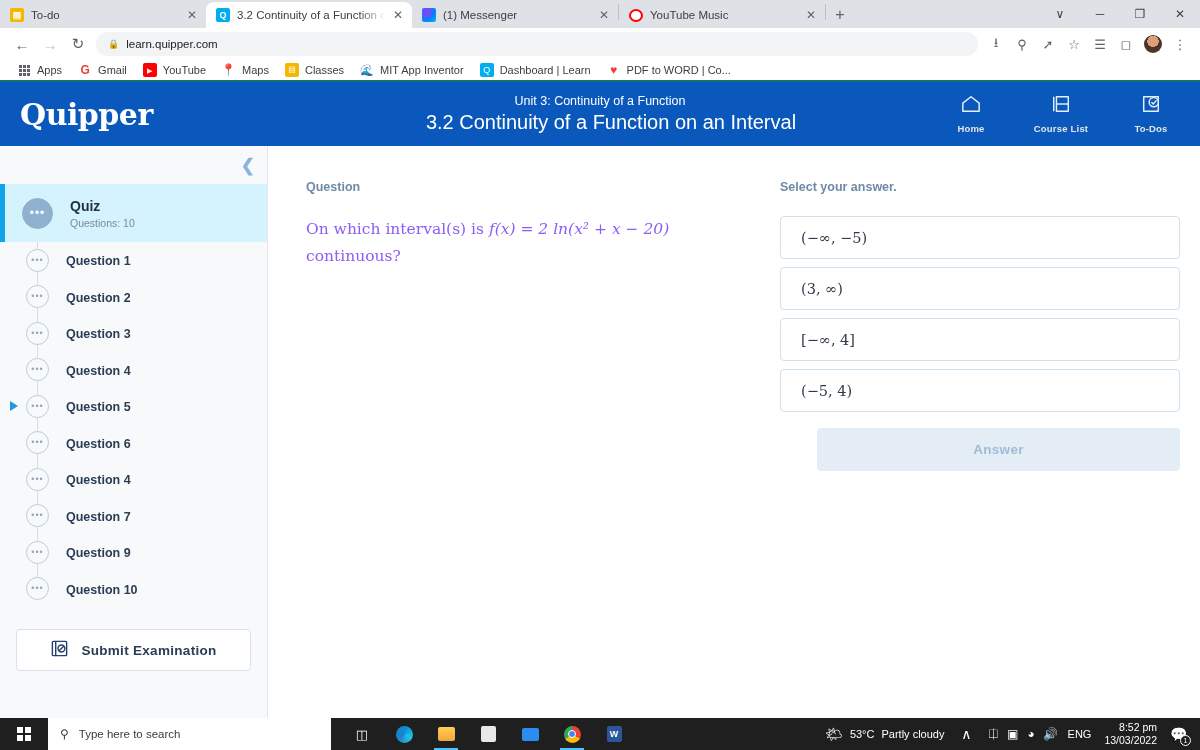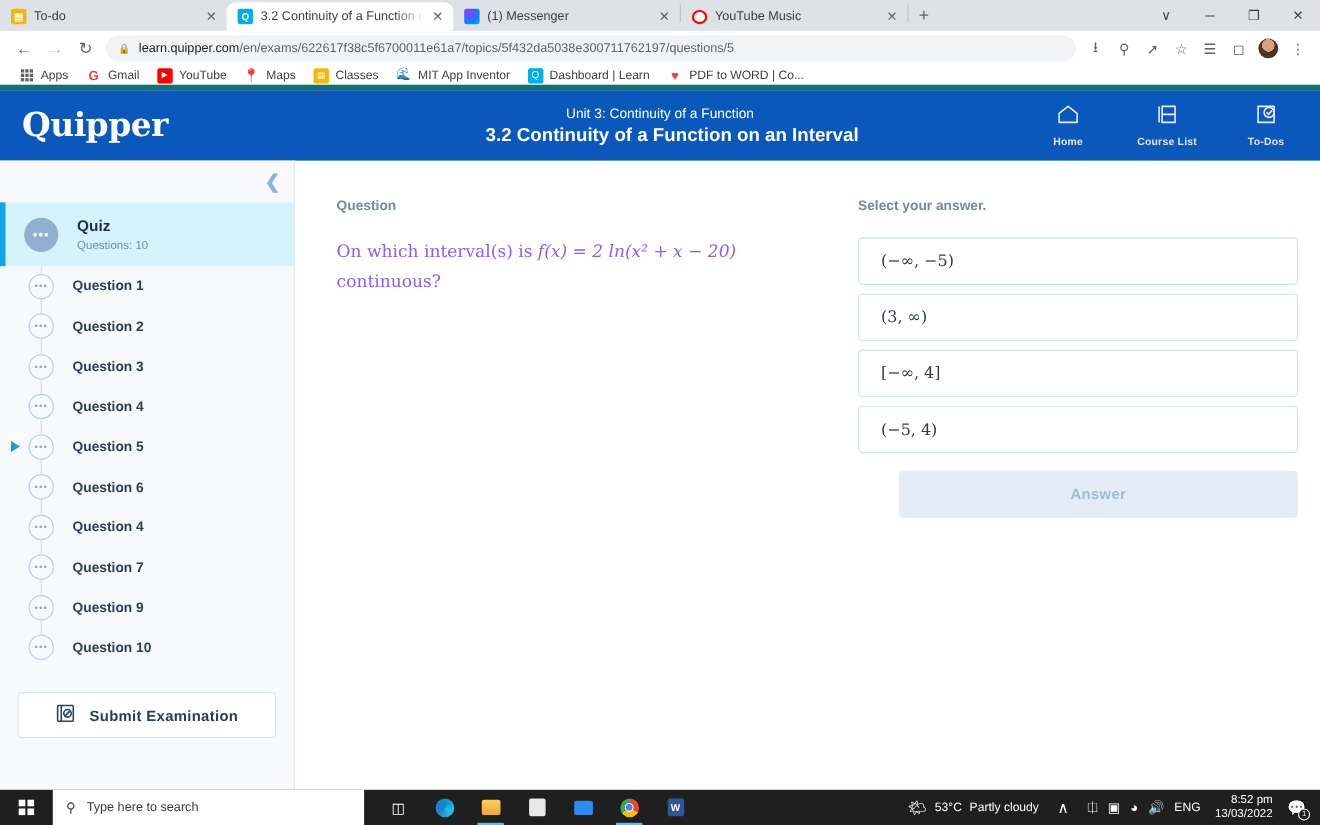--- a/index.html
+++ b/index.html
@@ -62,35 +62,35 @@
   .omnibox .host { color:#202124; }
   .tool-icons { display:flex; align-items:center; gap:2px; }
   .tool-ic { width:24px; height:24px; display:flex; align-items:center; justify-content:center; color:#5f6368; font-size:13px; }
   .avatar-ic {
     width:18px; height:18px; border-radius:50%;
     background: radial-gradient(circle at 50% 35%, #d9a07a 0 38%, #4a3528 39% 100%);
     margin:0 4px;
   }
 
   
-  .bookmarks { height:22px; background:#fff; display:flex; align-items:center; padding:0 10px; gap:2px; border-bottom:5px solid #0f766e; }
+  .bookmarks { height:22px; background:#fff; display:flex; align-items:center; padding:0 10px; gap:2px; border-bottom:2px solid #0f766e; }
   .bm { display:flex; align-items:center; font-size:11px; color:#3c4043; padding:2px 7px; white-space:nowrap; }
   .bm .bmic { width:14px; height:14px; margin-right:6px; display:flex; align-items:center; justify-content:center; font-size:10px; border-radius:2px; line-height:1;}
   .grid-ic { display:grid; grid-template-columns:repeat(3,3px); grid-template-rows:repeat(3,3px); gap:1px; }
   .grid-ic i { background:#5f6368; display:block; width:3px; height:3px; }
 
   
   .qheader {
     height: 64px; background:#0a58bb; display:flex; align-items:center;
     position:relative; padding: 0 20px;
   }
   .qlogo { font-family:"DejaVu Serif", serif; font-weight:bold; font-size:30px; color:#fff; letter-spacing:-0.5px; }
   .qtitle { position:absolute; left:0; right:0; text-align:center; color:#fff; pointer-events:none; }
   .qtitle .sub { font-size:12.5px; font-weight:400; margin-bottom:3px; }
-  .qtitle .main { font-size:17px; font-weight:bold;padding-left:22px; }
+  .qtitle .main { font-size:20px; font-weight:normal;padding-left:22px; }
   .qnav { margin-left:auto; display:flex; align-items:center; gap:32px; z-index:2; }
   .qnav-item { display:flex; flex-direction:column; align-items:center; color:#e5e5e5; width:58px; }
   .qnav-item .lbl { font-size:9.5px; font-weight:bold; margin-top:5px; letter-spacing:.2px; }
 
   
   .body { display:flex; height: 584px; background:#fff; }
 
   .sidebar {
     width: 268px; background:#f7f9fb; border-right:1px solid #e3e8ee;
     display:flex; flex-direction:column; position:relative;
@@ -221,21 +221,20 @@
     </div>
   </div>
 
   <div class="toolbar">
     <div class="nav-btn">←</div>
     <div class="nav-btn dim">→</div>
     <div class="nav-btn">↻</div>
     <div class="omnibox">
       <span class="lock">🔒</span>
       <span class="host">learn.quipper.com</span>
-        <span>/en/exams/622617f38c5f6700011e61a7/topics/5f432da5038e300711762197/questions/5</span>
     </div>
     <div class="tool-icons">
       <div class="tool-ic">⭳</div>
       <div class="tool-ic">⚲</div>
       <div class="tool-ic">➚</div>
       <div class="tool-ic">☆</div>
       <div class="tool-ic">☰</div>
       <div class="tool-ic">◻</div>
       <div class="avatar-ic"></div>
       <div class="tool-ic">⋮</div>

